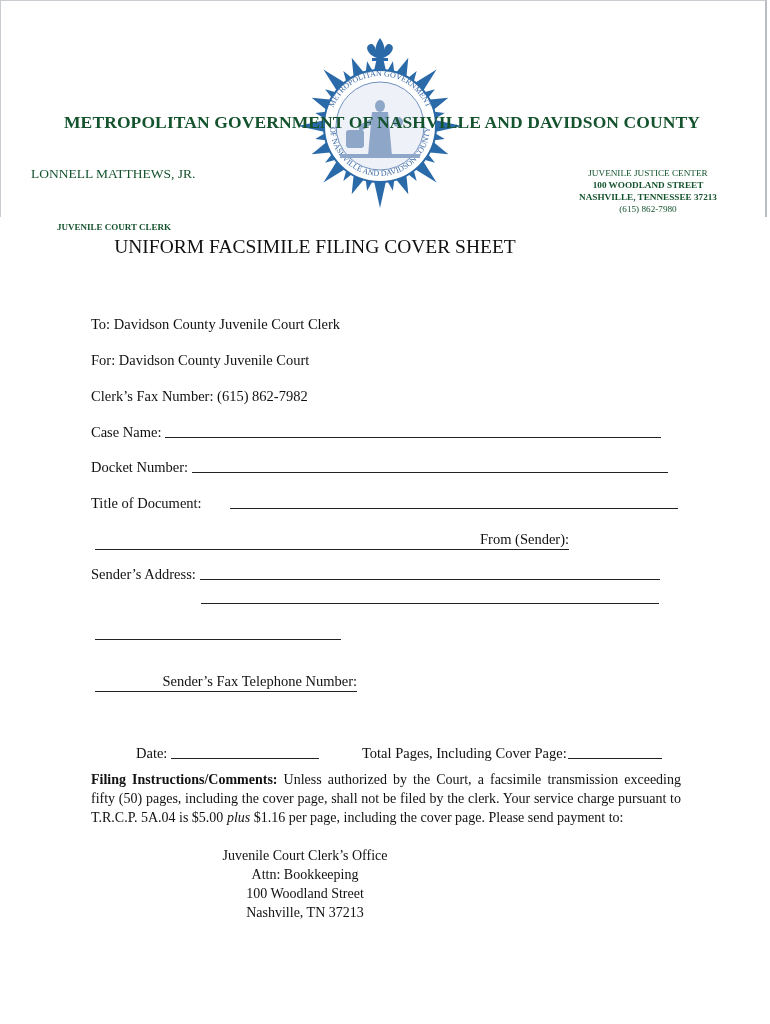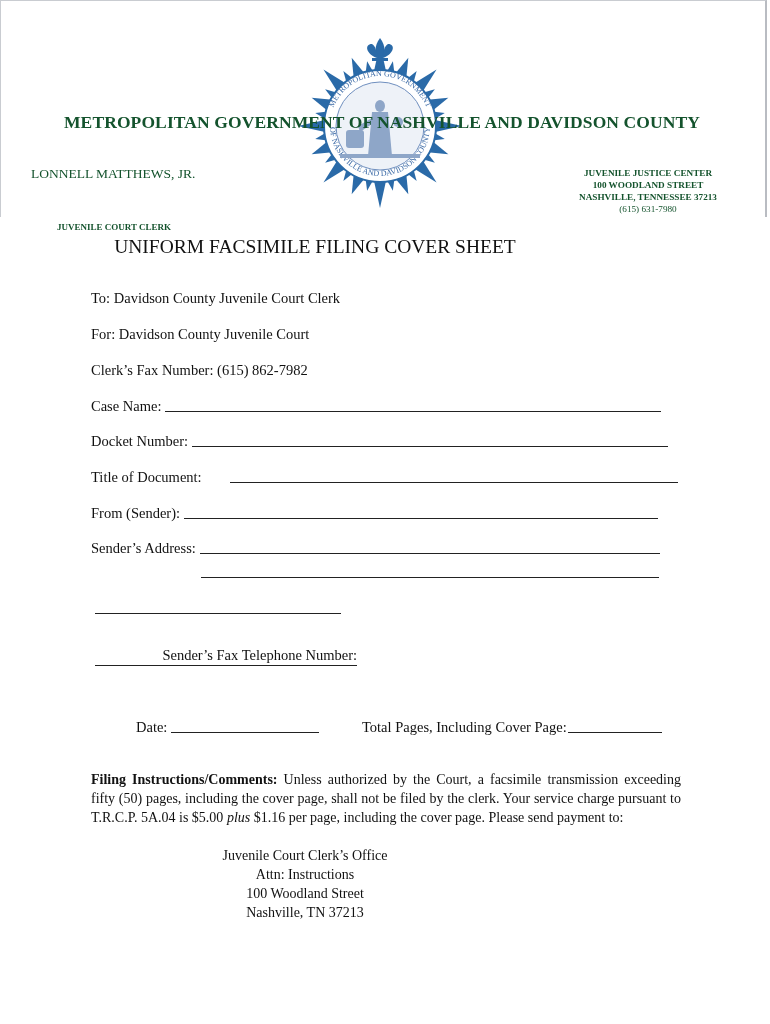--- a/index.html
+++ b/index.html
@@ -7,25 +7,25 @@
          font-family:"Liberation Serif", "DejaVu Serif", serif; color:#111; }
   .header-frame { position:absolute; left:0; top:0; width:767px; height:217px;
                   border-top:1px solid #c9ccd1; border-left:1px solid #c9ccd1; border-right:2px solid #b9bcc2;
                   box-sizing:border-box; }
   .blue { color:#14532d; }
   .gov-title { position:absolute; left:64px; top:112px; width:640px; font-size:17.5px; font-weight:bold;
                letter-spacing:0.1px; white-space:nowrap; z-index:2; }
   .clerk-name { position:absolute; left:31px; top:166px; font-size:13.5px; white-space:nowrap; }
   .clerk-title { position:absolute; left:57px; top:182px; font-size:9px; font-weight:bold; white-space:nowrap;margin-top:40px; }
   .center-addr { position:absolute; left:570px; top:167px; width:156px; text-align:center; font-size:9.2px; line-height:12px; }
-  .center-addr div:first-child { font-weight:bold; }
+  .center-addr div:first-child { font-weight:normal; }
   .center-addr div:nth-child(2), .center-addr div:nth-child(3) { font-weight:bold; }
   .seal { position:absolute; left:296px; top:28px; width:168px; height:180px; z-index:1; }
   .doc-title { position:absolute; left:0; top:236px; width:630px; text-align:center; font-size:19.5px; white-space:nowrap; }
-  .line-row { position:absolute; left:91px; font-size:14.5px; white-space:nowrap; display:flex; align-items:flex-end; }
+  .line-row { position:absolute; left:91px; font-size:14.5px; white-space:nowrap; display:flex; align-items:flex-end;margin-top:26px; }
   .blank { display:inline-block; border-bottom:1px solid #222; height:1px; margin-left:4px; margin-bottom:3px; }
   .para { position:absolute; left:91px; top:770px; width:590px; font-size:14px; line-height:19px; text-align:justify; }
   .para b { font-weight:bold; }
   .payto { position:absolute; left:0; top:846px; width:610px; text-align:center; font-size:14px; line-height:19px; }
 </style>
 </head>
 <body>
 
 <div class="header-frame"></div>
 
@@ -108,21 +108,21 @@
 </div>
 
 <div class="gov-title blue">METROPOLITAN GOVERNMENT OF NASHVILLE AND DAVIDSON COUNTY</div>
 <div class="clerk-name blue">LONNELL MATTHEWS, JR.</div>
 <div class="clerk-title blue">JUVENILE COURT CLERK</div>
 
 <div class="center-addr blue">
   <div>JUVENILE JUSTICE CENTER</div>
   <div>100 WOODLAND STREET</div>
   <div>NASHVILLE, TENNESSEE 37213</div>
-  <div>(615) 631-7980</div>
+  <div>(615) 862-7980</div>
 </div>
 
 <div class="doc-title">UNIFORM FACSIMILE FILING COVER SHEET</div>
 
 <div class="line-row" style="top:290px;">
   <span>To: Davidson County Juvenile Court Clerk</span>
 </div>
 <div class="line-row" style="top:326px;">
   <span>For: Davidson County Juvenile Court</span>
 </div>
@@ -135,21 +135,21 @@
   <span class="blank" style="width:496px;"></span>
 </div>
 <div class="line-row" style="top:433px;">
   <span>Docket Number:</span>
   <span class="blank" style="width:476px;"></span>
 </div>
 <div class="line-row" style="top:469px;gap:24px;">
   <span>Title of Document:</span>
   <span class="blank" style="width:448px;"></span>
 </div>
-<div class="line-row" style="top:505px;">
+<div class="line-row" style="top:505px;flex-direction:column;">
   <span>From (Sender):</span>
   <span class="blank" style="width:474px;"></span>
 </div>
 <div class="line-row" style="top:540px;">
   <span>Sender’s Address:</span>
   <span class="blank" style="width:460px;"></span>
 </div>
 <div class="line-row" style="top:576px; left:201px;">
   <span class="blank" style="width:458px; margin-left:0;"></span>
 </div>
@@ -169,16 +169,16 @@
   <span>Total Pages, Including Cover Page:</span>
   <span class="blank" style="width:94px; margin-left:1px;"></span>
 </div>
 
 <div class="para">
   <b>Filing Instructions/Comments:</b><span> Unless authorized by the Court, a facsimile transmission exceeding fifty (50) pages, including the cover page, shall not be filed by the clerk. Your service charge pursuant to T.R.C.P. 5A.04 is $5.00 </span><i>plus</i><span> $1.16 per page, including the cover page. Please send payment to:</span>
 </div>
 
 <div class="payto">
   <div>Juvenile Court Clerk’s Office</div>
-  <div>Attn: Instructions</div>
+  <div>Attn: Bookkeeping</div>
   <div>100 Woodland Street</div>
   <div>Nashville, TN 37213</div>
 </div>
 
 </body></html>

